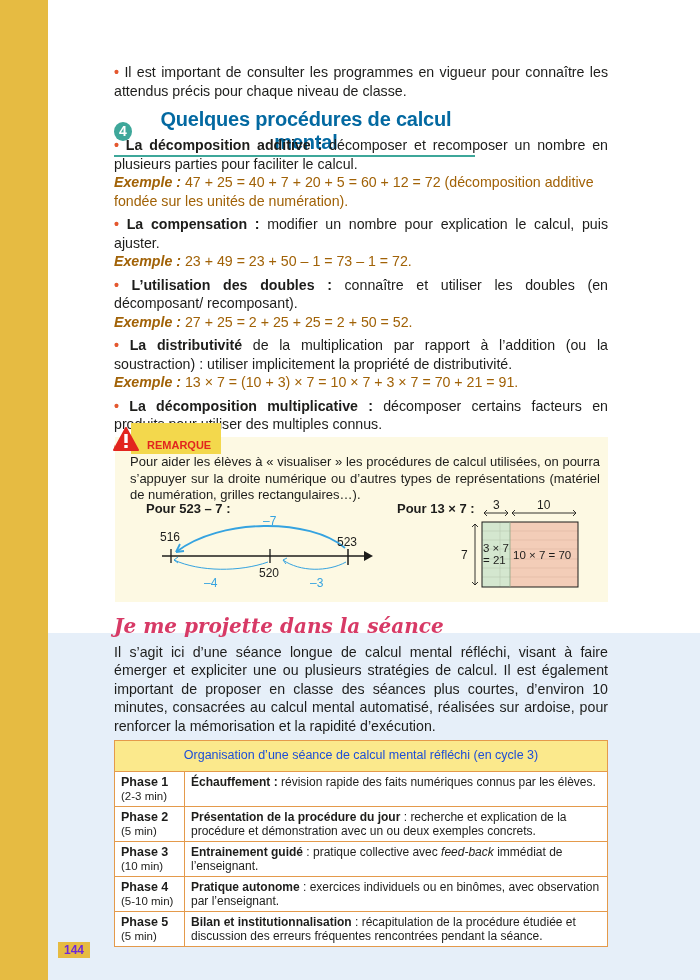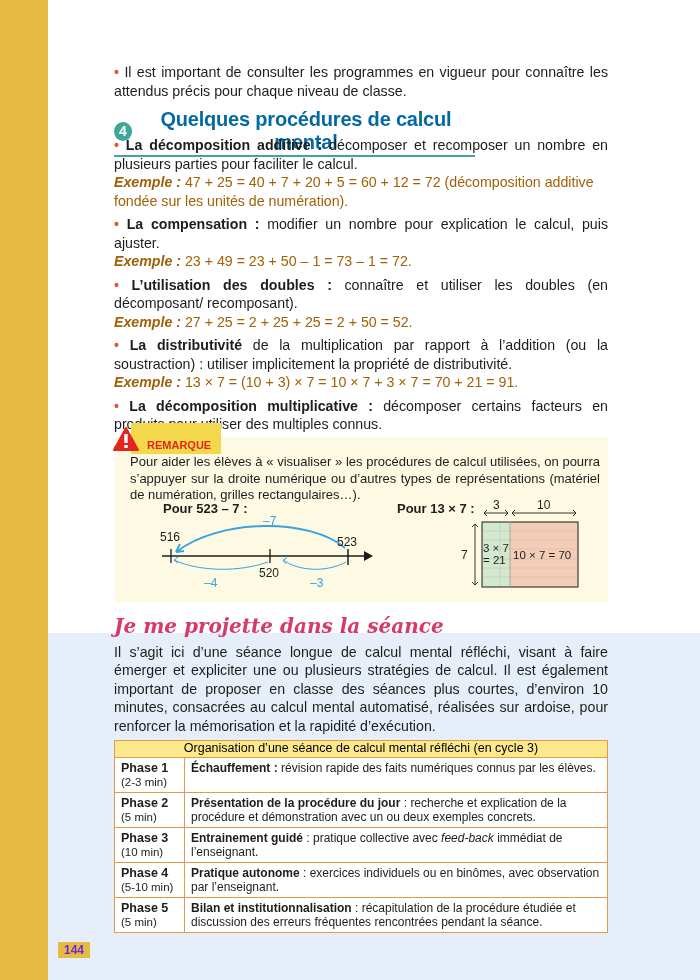--- a/index.html
+++ b/index.html
@@ -19,21 +19,21 @@
   .h4 .title { color:#0369a1; font-weight:bold; font-size:20px; letter-spacing:-0.2px;text-align:center; }
   .remarque { position:absolute; left:115px; top:437px; width:493px; height:165px; background:#fdf9e3; }
   .rem-head { position:absolute; left:113px; top:423px; display:flex; align-items:center; }
   .rem-tag { background:#f3d84c; color:#e2251e; font-weight:bold; font-size:11px; padding:16px 10px 3px 16px; margin-left:-8px; }
   .rem-text { position:absolute; left:130px; top:454px; width:470px; font-size:13px; line-height:16.5px; text-align:justify; }
   .diag-title { position:absolute; font-weight:bold; font-size:13px; }
   .seance-title { position:absolute; left:114px; top:614px; color:#d73a66; font-family:"DejaVu Serif", serif; font-style:italic; font-weight:bold; font-size:20px; }
   .seance-text { position:absolute; left:114px; top:643px; width:494px; font-size:14.2px; line-height:18.4px; text-align:justify; }
   table.org { position:absolute; left:114px; top:740px; width:494px; border-collapse:collapse; background:#fff; }
   table.org td, table.org th { border:1.5px solid #e49a4b; font-size:12px; line-height:14px; vertical-align:top; padding:3px 6px; }
-  table.org th { background:#fbe98c; color:#000000; font-weight:normal; height:16px; padding:0; font-size:12.5px; }
+  table.org th { background:#fbe98c; color:#1d4ed8; font-weight:normal; height:16px; padding:7px; font-size:12.5px; }
   table.org td.ph { width:57px; }
   table.org td .pn { font-weight:bold; font-size:12.5px; }
   table.org td .dur { font-size:11.5px; }
   .pageno { position:absolute; left:58px; top:942px; width:32px; height:16px; background:#e6bb42; color:#6d28d9; font-weight:bold; font-size:12px; text-align:center; line-height:16px; }
   svg text { font-family:"Liberation Sans", sans-serif; }
 </style>
 </head>
 <body>
 
 <div class="sidebar"></div>
@@ -76,21 +76,21 @@
 <div class="rem-head">
   <svg width="26" height="24" viewBox="0 0 26 24" style="position:relative; z-index:2;">
     <path d="M13 1 L25 23 L1 23 Z" fill="#e2251e" stroke="#e2251e" stroke-width="2" stroke-linejoin="round"></path>
     <rect x="11.3" y="7" width="3.4" height="9" fill="#fff"></rect>
     <rect x="11.3" y="18" width="3.4" height="3" fill="#fff"></rect>
   </svg>
   <span class="rem-tag">REMARQUE</span>
 </div>
 <div class="rem-text">Pour aider les élèves à « visualiser » les procédures de calcul utilisées, on pourra s’appuyer sur la droite numérique ou d’autres types de représentations (matériel de numération, grilles rectangulaires…).</div>
 
-<div class="diag-title" style="left:163px; top:501px;">Pour 523 – 7 :</div>
+<div class="diag-title" style="left:146px; top:501px;">Pour 523 – 7 :</div>
 <div class="diag-title" style="left:397px; top:501px;">Pour 13 × 7 :</div>
 
 <svg style="position:absolute; left:140px; top:510px;" width="245" height="85" viewBox="0 0 245 85">
   <line x1="22" y1="46" x2="225" y2="46" stroke="#1d1d1b" stroke-width="1.3"></line>
   <path d="M224 41 L233 46 L224 51 Z" fill="#1d1d1b"></path>
   <line x1="31" y1="39" x2="31" y2="53" stroke="#1d1d1b" stroke-width="1.3"></line>
   <line x1="130" y1="39" x2="130" y2="53" stroke="#1d1d1b" stroke-width="1.3"></line>
   <line x1="208" y1="39" x2="208" y2="55" stroke="#1d1d1b" stroke-width="1.5"></line>
   <path d="M205 38 C 170 8, 80 8, 36 42" fill="none" stroke="#35a3e0" stroke-width="1.8"></path>
   <path d="M36 42 L40 34 M36 42 L44 41" stroke="#35a3e0" stroke-width="1.8" fill="none"></path>

